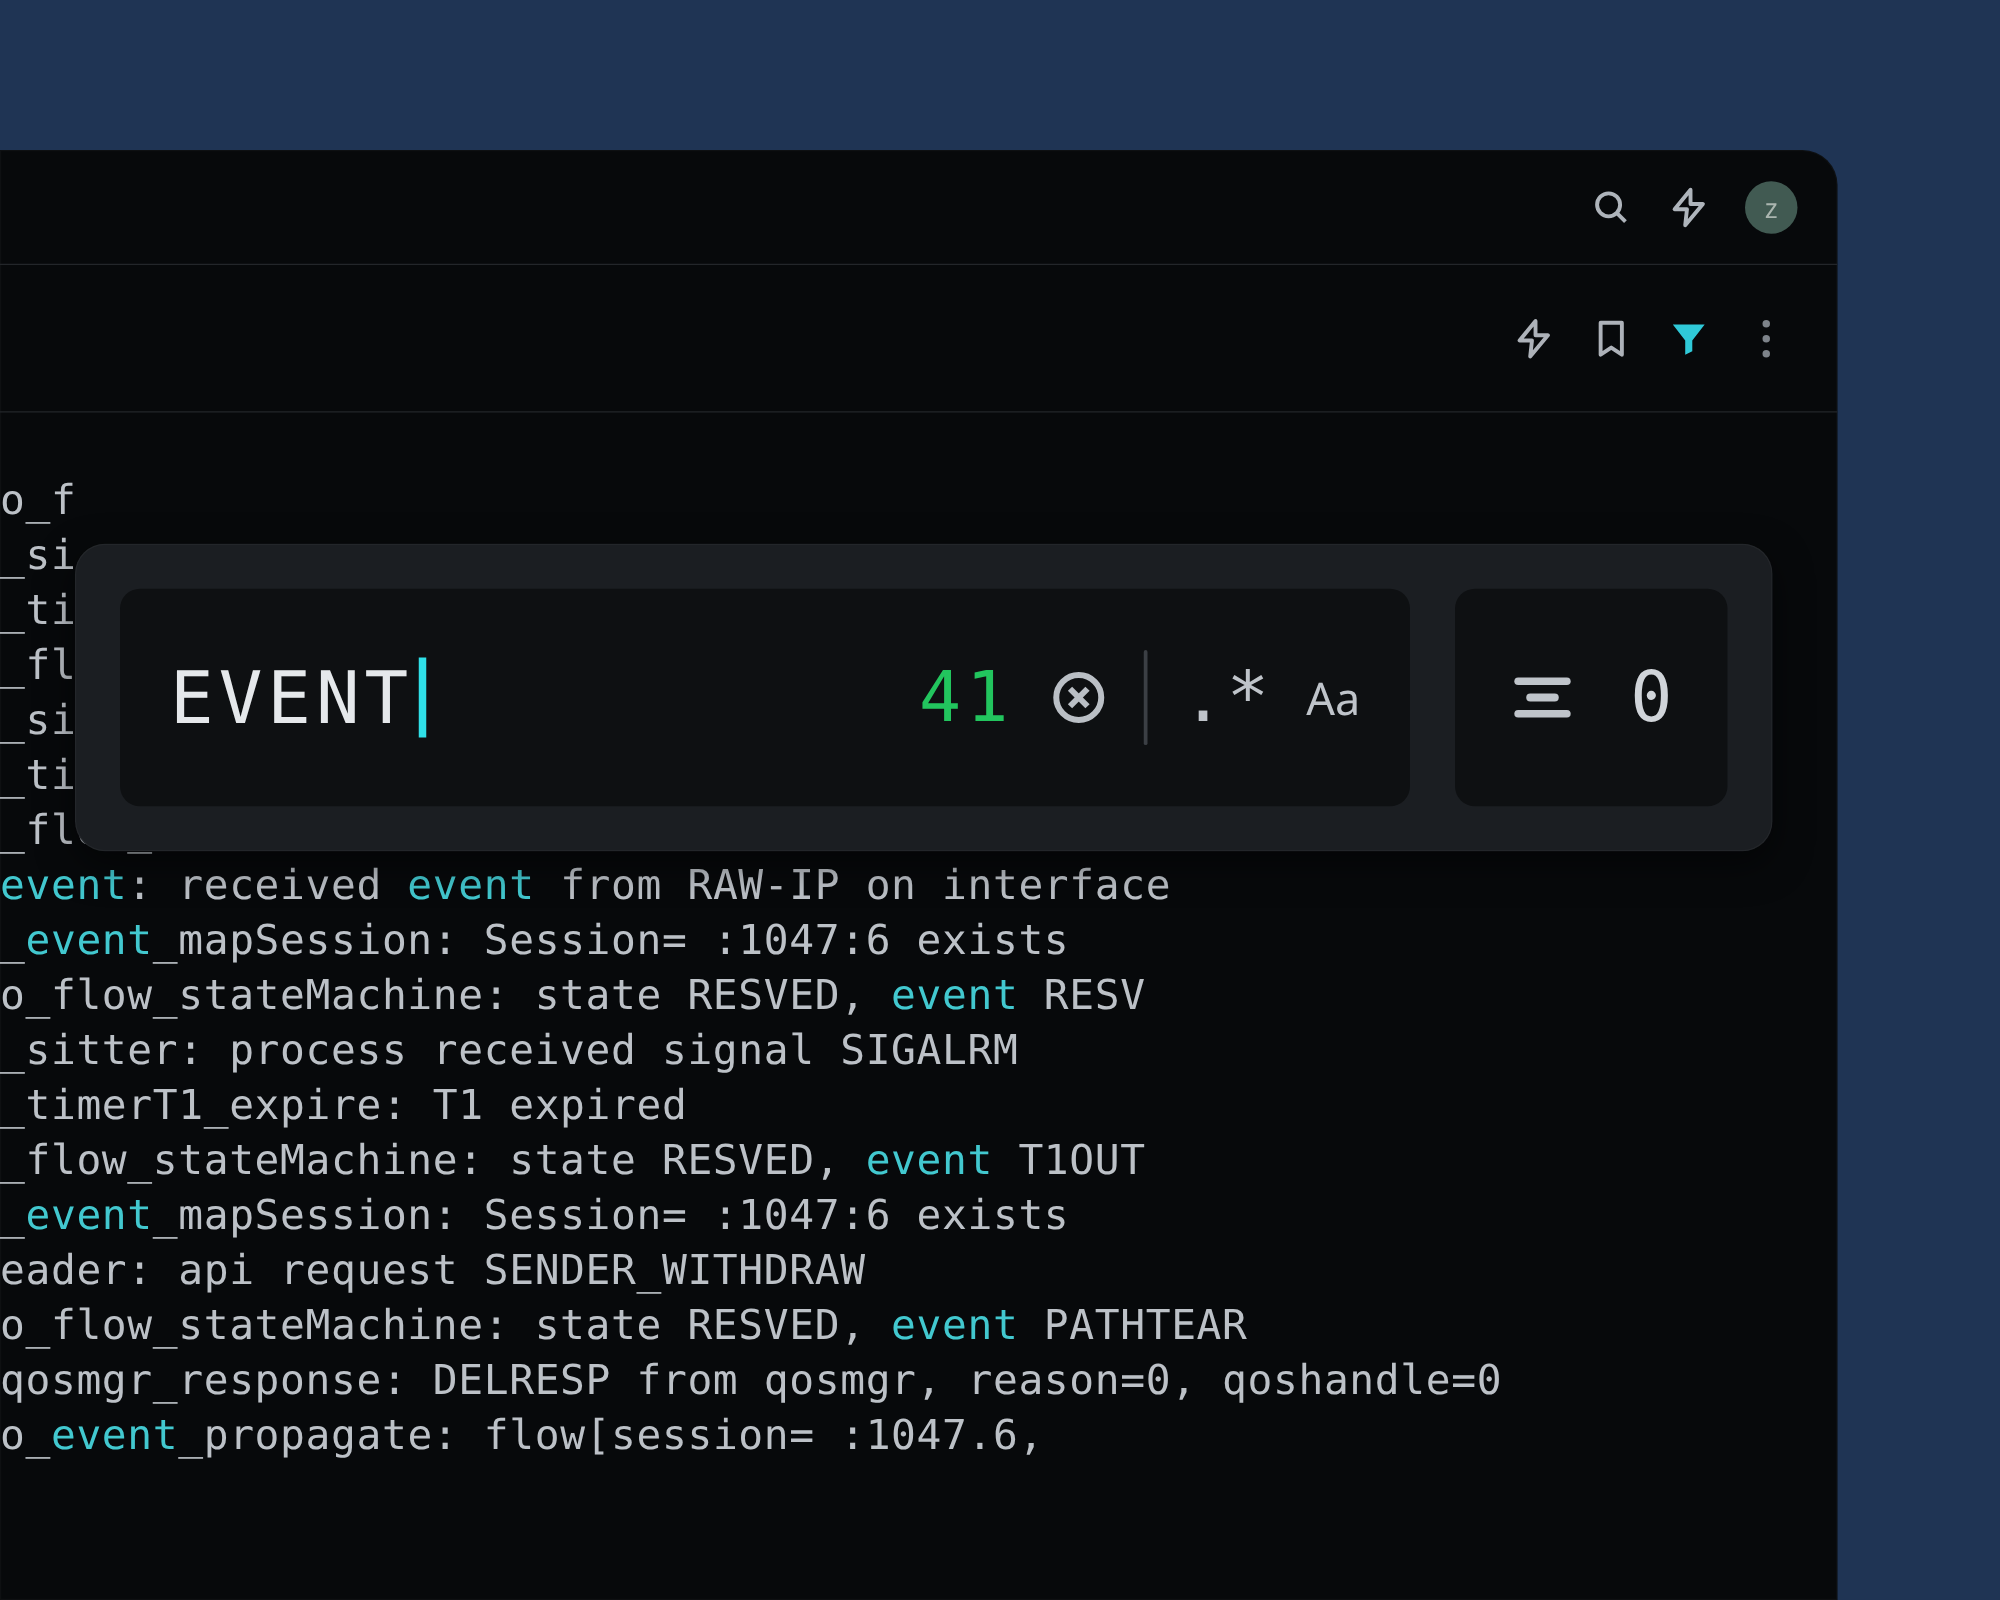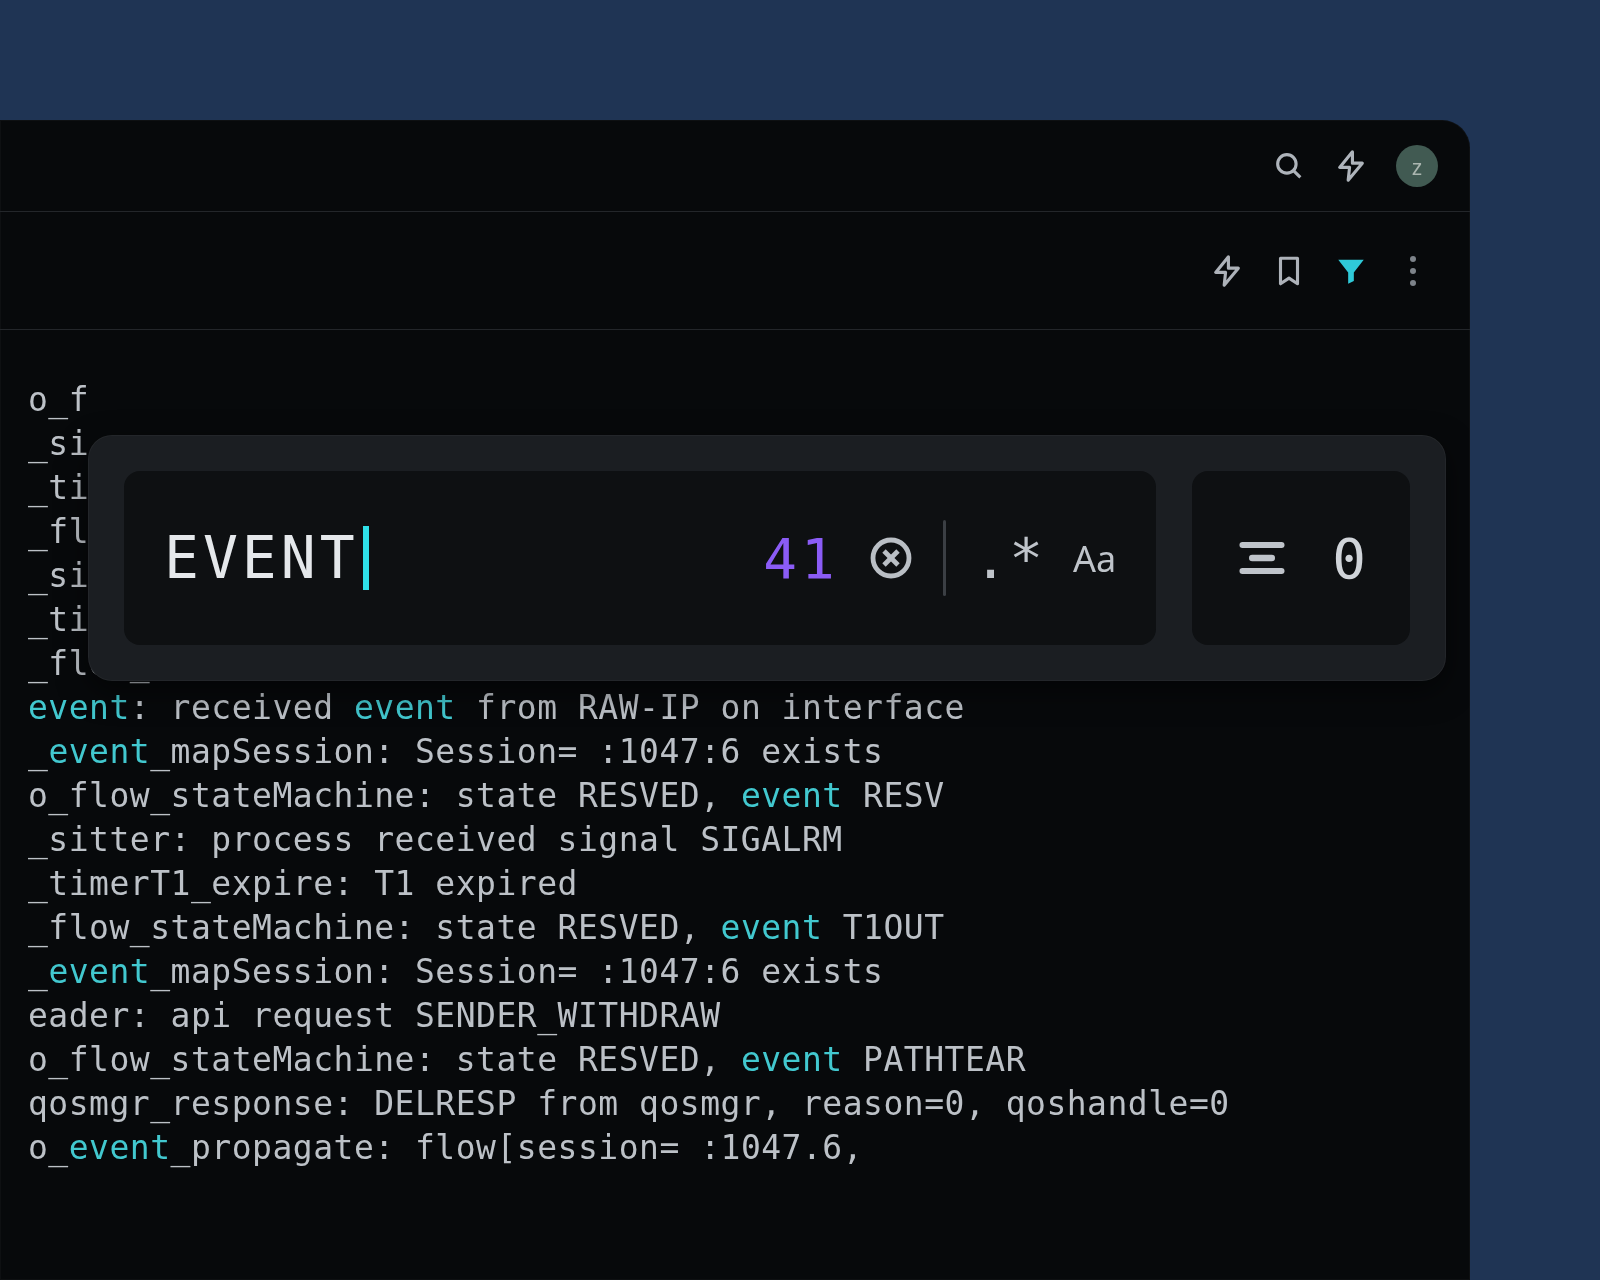--- a/index.html
+++ b/index.html
@@ -37,21 +37,21 @@
     border-bottom: 1px solid #23262a;
     display:flex; align-items:center; justify-content:flex-end;
     padding-right: 40px;
     gap: 28px;
   }
   .tl-icon { width: 34px; height: 34px; color:#adb2b9; display:flex; align-items:center; justify-content:center; cursor:pointer;}
   .tl-icon.active { color:#2fc9d8; }
   .tl-icon svg { width:100%; height:100%; }
   .dots { display:flex; flex-direction:column; gap:6px; align-items:center; justify-content:center; width:34px; height:34px; cursor:pointer;}
   .dots span { width:6px; height:6px; border-radius:50%; background:#7d838a; display:block;}
-  .log-area { position:relative; padding-top: 48px; margin-left: 28px; }
+  .log-area { position:relative; padding-top: 48px; }
   .log-lines { color:#bcc1c7; font-size: 33px; line-height: 44px; letter-spacing:.5px; white-space:pre; }
   .hl { color:#42c8cf; }
   .search-popover {
     position:absolute;
     top: 105px;
     left: 60px;
     width: 1358px;
     height: 246px;
     background:#1b1e22;
     border-radius: 24px;
@@ -68,21 +68,21 @@
     border-radius:16px;
     display:flex;
     align-items:center;
     padding: 0 40px;
     gap: 28px;
   }
   .search-text { font-size:58px; color:#e5e8eb; letter-spacing:4px; display:flex; align-items:center; }
   .caret { width:6px; height:64px; background:#2fe0e8; margin-left:4px; animation:bl 1.1s step-end infinite; }
   @keyframes bl { 50% { opacity:0;} }
   .spacer { flex:1; }
-  .count { font-size:56px; color:#8b5cf6; letter-spacing:4px; }
+  .count { font-size:56px; color:#22c55e; letter-spacing:4px; }
   .sbtn { color:#babfc5; display:flex; align-items:center; justify-content:center; cursor:pointer;}
   .sbtn svg { width:48px; height:48px; }
   .vdiv { width:3px; height:76px; background:#3b3f44; border-radius:2px; }
   .regex { font-size:56px; color:#bfc4ca; letter-spacing:2px; cursor:pointer;}
   .casebtn { font-size:36px; color:#bfc4ca; font-family: ui-sans-serif, system-ui; cursor:pointer; }
   .right-box { height:174px; background:#0e1012; border-radius:16px; display:flex; align-items:center; gap:44px; padding:0 44px; }
   .rbicon { color:#bfc4ca; display:flex; }
   .rbicon svg { width:52px; height:52px; }
   .rbcount { font-size:56px; color:#d0d4d9; }
 </style>

